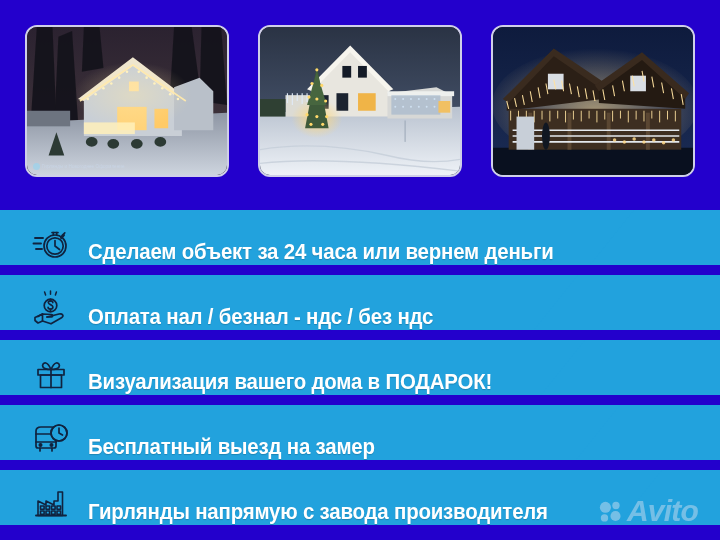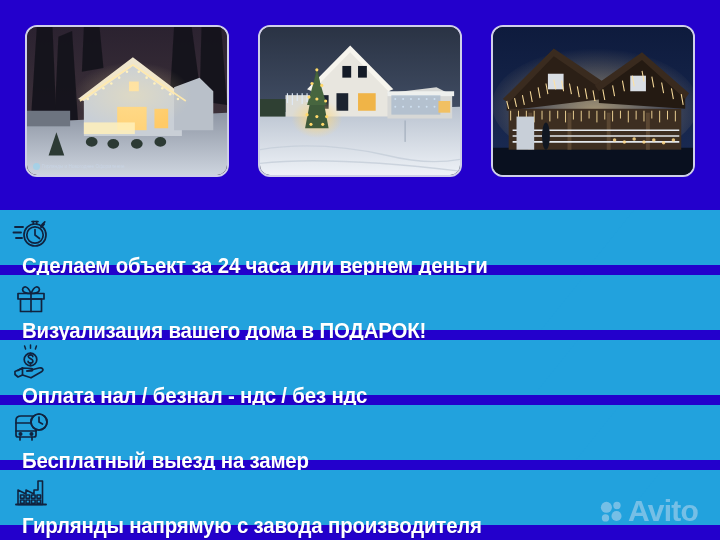--- a/index.html
+++ b/index.html
@@ -44,23 +44,22 @@
     position:relative;
     height:55px;
     margin-bottom:10px;
   }
   .benefit-shape {
     position:absolute; inset:0;
     background:#22a2dd;
   }
   .benefit-content {
     position:absolute; inset:0;
-    display:flex; align-items:flex-start;
-    padding-left:8px;
-    flex-direction:column;
+    display:flex; align-items:flex-end;
+    padding-left:28px;
   }
   .benefit-icon {
     width:46px; height:44px; flex:none;
     display:flex; align-items:center; justify-content:center;
     color:#10233f;
   }
   .benefit-icon svg { display:block; }
   .benefit-label {
     margin-left:14px;
     color:#ffffff;
@@ -71,20 +70,21 @@
     text-shadow:0 1px 1px rgba(0,0,0,.18);
     transform:scaleX(0.95);
     transform-origin:left center;
   }
 
   
   .avito-logo {
     position:absolute; right:22px; bottom:14px;
     display:flex; align-items:center; gap:6px;
     opacity:.42;
+    font-style:italic;
   }
   .avito-mark { width:22px; height:22px; flex:none; }
   .avito-word {
     font-size:30px; font-weight:bold;
     color:#e9e9f4; letter-spacing:-0.8px;
     line-height:1;
   }
 </style>
 </head>
 <body>
@@ -340,53 +340,53 @@
           <path d="M29.2 13.8 L31.8 11.2" stroke-width="2.4"></path>
           <path d="M3 14 L11 14 M1.5 19.5 L9 19.5 M4 25 L10 25" stroke-width="1.9"></path>
         </svg>
       </span>
       <span class="benefit-label">Сделаем объект за 24 часа или вернем деньги</span>
     </div>
   </div>
 
   <div class="benefit-row">
     <svg class="benefit-shape" viewBox="0 0 720 55" preserveAspectRatio="none">
-      <polygon points="0,0 585,0 541,55 0,55" fill="#22a2dd"></polygon>
-    </svg>
-    <div class="benefit-content">
-      <span class="benefit-icon">
-        <svg width="34" height="34" viewBox="0 0 34 34" fill="none" stroke="#10233f" stroke-width="1.7" stroke-linecap="round" stroke-linejoin="round">
-          <rect x="4" y="13.5" width="26" height="5.5"></rect>
-          <rect x="6.5" y="19" width="21" height="12.5"></rect>
-          <path d="M17 13.5 L17 31.5"></path>
-          <path d="M17 13.5 C17 13.5 10.5 13.5 9 11 C7.8 9 9.5 6.5 11.8 7 C14.4 7.6 17 13.5 17 13.5 Z"></path>
-          <path d="M17 13.5 C17 13.5 23.5 13.5 25 11 C26.2 9 24.5 6.5 22.2 7 C19.6 7.6 17 13.5 17 13.5 Z"></path>
-        </svg>
-      </span>
-      <span class="benefit-label">Визуализация вашего дома в ПОДАРОК!</span>
-    </div>
-  </div>
-
-  <div class="benefit-row">
-    <svg class="benefit-shape" viewBox="0 0 720 55" preserveAspectRatio="none">
       <polygon points="0,0 578,0 534,55 0,55" fill="#22a2dd"></polygon>
     </svg>
     <div class="benefit-content">
       <span class="benefit-icon">
         <svg width="36" height="36" viewBox="0 0 36 36" fill="none" stroke="#10233f" stroke-width="1.7" stroke-linecap="round" stroke-linejoin="round">
           <circle cx="17.5" cy="15.5" r="6.3"></circle>
           <path d="M19.8 12.6 C19.8 11.4 18.8 10.8 17.5 10.8 C16.2 10.8 15.3 11.5 15.3 12.5 C15.3 15 19.9 14.2 19.9 17.1 C19.9 18.3 18.9 19.2 17.5 19.2 C16.1 19.2 15.1 18.5 15.1 17.3"></path>
           <path d="M17.5 9.3 L17.5 10.8 M17.5 19.2 L17.5 20.8"></path>
           <path d="M12.6 5 L11.6 2 M17.5 4.2 L17.5 1 M22.4 5 L23.4 2" stroke-width="1.5"></path>
           <path d="M5 26.5 L9.5 24 L18.5 24.5 C20 24.6 20 26.8 18.5 26.9 L14 27"></path>
           <path d="M9.5 24 L9.5 31 L5 33 L2 30.5 L2 27.5 Z"></path>
           <path d="M14 27 L26 24 C29.5 23.2 31.5 26 28.5 27.8 L18 33.8 L9.5 31"></path>
         </svg>
       </span>
       <span class="benefit-label">Оплата нал / безнал - ндс / без ндс</span>
+    </div>
+  </div>
+
+  <div class="benefit-row">
+    <svg class="benefit-shape" viewBox="0 0 720 55" preserveAspectRatio="none">
+      <polygon points="0,0 585,0 541,55 0,55" fill="#22a2dd"></polygon>
+    </svg>
+    <div class="benefit-content">
+      <span class="benefit-icon">
+        <svg width="34" height="34" viewBox="0 0 34 34" fill="none" stroke="#10233f" stroke-width="1.7" stroke-linecap="round" stroke-linejoin="round">
+          <rect x="4" y="13.5" width="26" height="5.5"></rect>
+          <rect x="6.5" y="19" width="21" height="12.5"></rect>
+          <path d="M17 13.5 L17 31.5"></path>
+          <path d="M17 13.5 C17 13.5 10.5 13.5 9 11 C7.8 9 9.5 6.5 11.8 7 C14.4 7.6 17 13.5 17 13.5 Z"></path>
+          <path d="M17 13.5 C17 13.5 23.5 13.5 25 11 C26.2 9 24.5 6.5 22.2 7 C19.6 7.6 17 13.5 17 13.5 Z"></path>
+        </svg>
+      </span>
+      <span class="benefit-label">Визуализация вашего дома в ПОДАРОК!</span>
     </div>
   </div>
 
   <div class="benefit-row">
     <svg class="benefit-shape" viewBox="0 0 720 55" preserveAspectRatio="none">
       <polygon points="0,0 620,0 576,55 0,55" fill="#22a2dd"></polygon>
     </svg>
     <div class="benefit-content">
       <span class="benefit-icon">
         <svg width="36" height="34" viewBox="0 0 36 34" fill="none" stroke="#10233f" stroke-width="1.7" stroke-linecap="round" stroke-linejoin="round">

